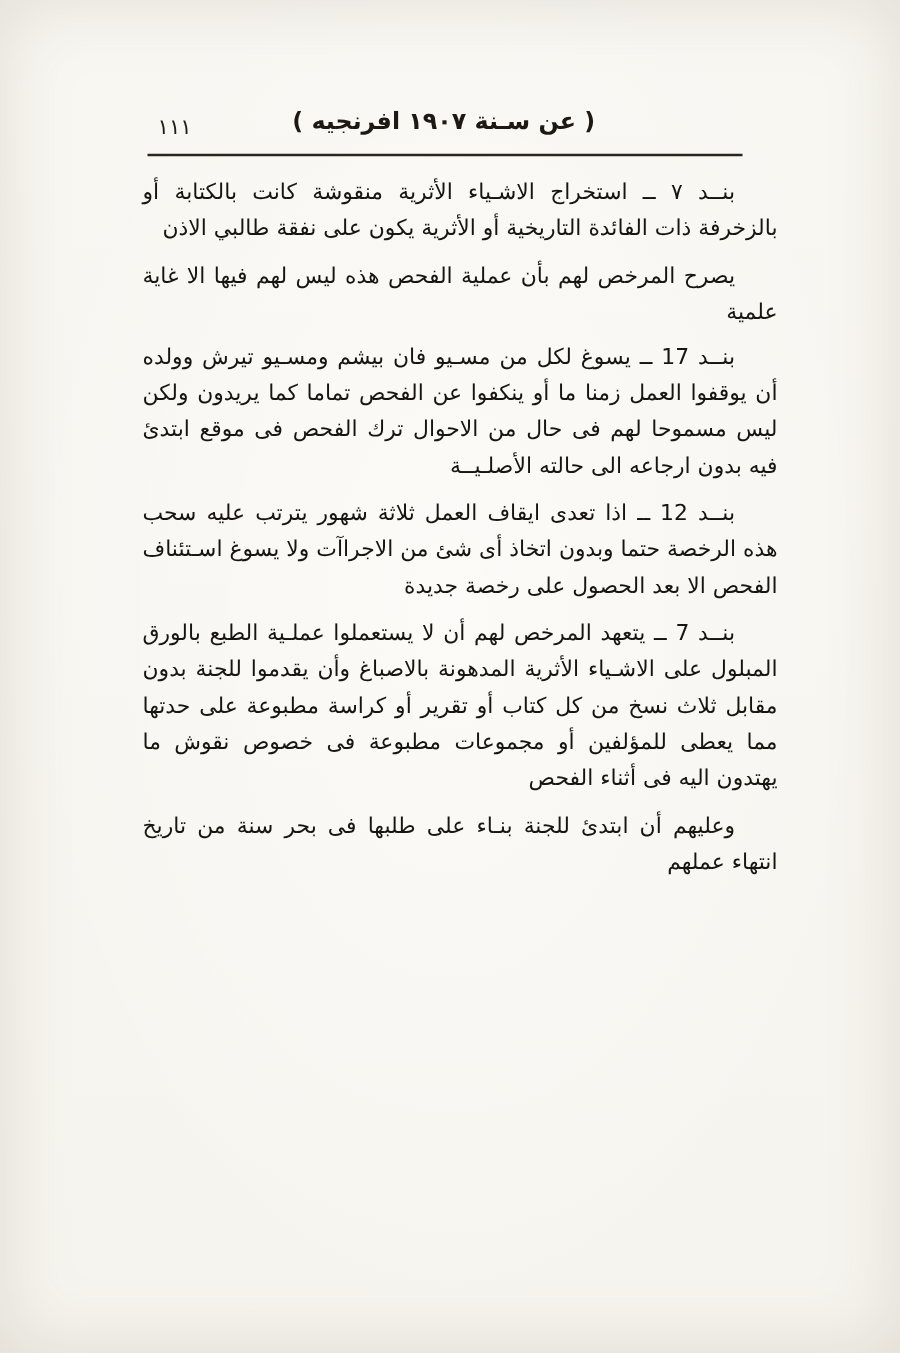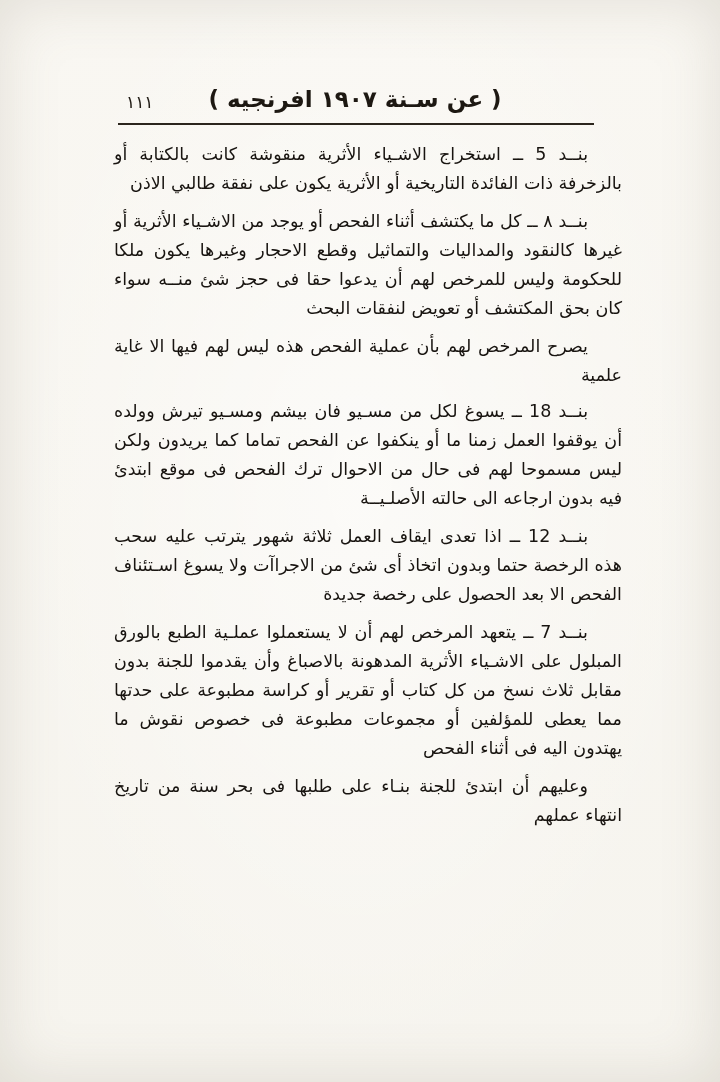--- a/index.html
+++ b/index.html
@@ -43,21 +43,21 @@
     font-size: 17px;
     letter-spacing: 1px;
     color: #221d16;
   }
   .header-title {
     position: absolute;
     left: 0;
     right: 10px;
     top: 2px;
     text-align: center;
-    font-size: 23px;
+    font-size: 19px;
     font-weight: bold;
     direction: rtl;
     color: #1d1812;
   }
   .rule {
     position: absolute;
     top: 123px;
     left: 118px;
     width: 476px;
     height: 0;
@@ -89,21 +89,20 @@
   <div class="scan-edge"></div>
 
   <div class="header">
     <div class="page-number">١١١</div>
     <div class="header-title">( عن سـنة ١٩٠٧ افرنجيه )</div>
   </div>
 
   <div class="rule"></div>
 
   <div class="body-text">
-    <p>بنــد 5 ــ استخراج الاشـياء الأثرية منقوشة كانت بالكتابة أو بالزخرفة ذات الفائدة التاريخية أو الأثرية يكون على نفقة طالبي الاذن</p>
-    <p>بنــد ٨ ــ كل ما يكتشف أثناء الفحص أو يوجد من الاشـياء الأثرية أو غيرها كالنقود والمداليات والتماثيل وقطع الاحجار وغيرها يكون ملكا للحكومة وليس للمرخص لهم أن يدعوا حقا فى حجز شئ منــه سواء كان بحق المكتشف أو تعويض لنفقات البحث</p>
+    <p>بنــد ٧ ــ استخراج الاشـياء الأثرية منقوشة كانت بالكتابة أو بالزخرفة ذات الفائدة التاريخية أو الأثرية يكون على نفقة طالبي الاذن</p>
     <p class="tight">يصرح المرخص لهم بأن عملية الفحص هذه ليس لهم فيها الا غاية علمية</p>
-    <p>بنــد 18 ــ يسوغ لكل من مسـيو فان بيشم ومسـيو تيرش وولده أن يوقفوا العمل زمنا ما أو ينكفوا عن الفحص تماما كما يريدون ولكن ليس مسموحا لهم فى حال من الاحوال ترك الفحص فى موقع ابتدئ فيه بدون ارجاعه الى حالته الأصلـيــة</p>
+    <p>بنــد 17 ــ يسوغ لكل من مسـيو فان بيشم ومسـيو تيرش وولده أن يوقفوا العمل زمنا ما أو ينكفوا عن الفحص تماما كما يريدون ولكن ليس مسموحا لهم فى حال من الاحوال ترك الفحص فى موقع ابتدئ فيه بدون ارجاعه الى حالته الأصلـيــة</p>
     <p>بنــد 12 ــ اذا تعدى ايقاف العمل ثلاثة شهور يترتب عليه سحب هذه الرخصة حتما وبدون اتخاذ أى شئ من الاجراآت ولا يسوغ اسـتئناف الفحص الا بعد الحصول على رخصة جديدة</p>
     <p>بنــد 7 ــ يتعهد المرخص لهم أن لا يستعملوا عملـية الطبع بالورق المبلول على الاشـياء الأثرية المدهونة بالاصباغ وأن يقدموا للجنة بدون مقابل ثلاث نسخ من كل كتاب أو تقرير أو كراسة مطبوعة على حدتها مما يعطى للمؤلفين أو مجموعات مطبوعة فى خصوص نقوش ما يهتدون اليه فى أثناء الفحص</p>
     <p class="tight">وعليهم أن ابتدئ للجنة بنـاء على طلبها فى بحر سنة من تاريخ انتهاء عملهم</p>
   </div>
 </div>
 
 </body></html>

